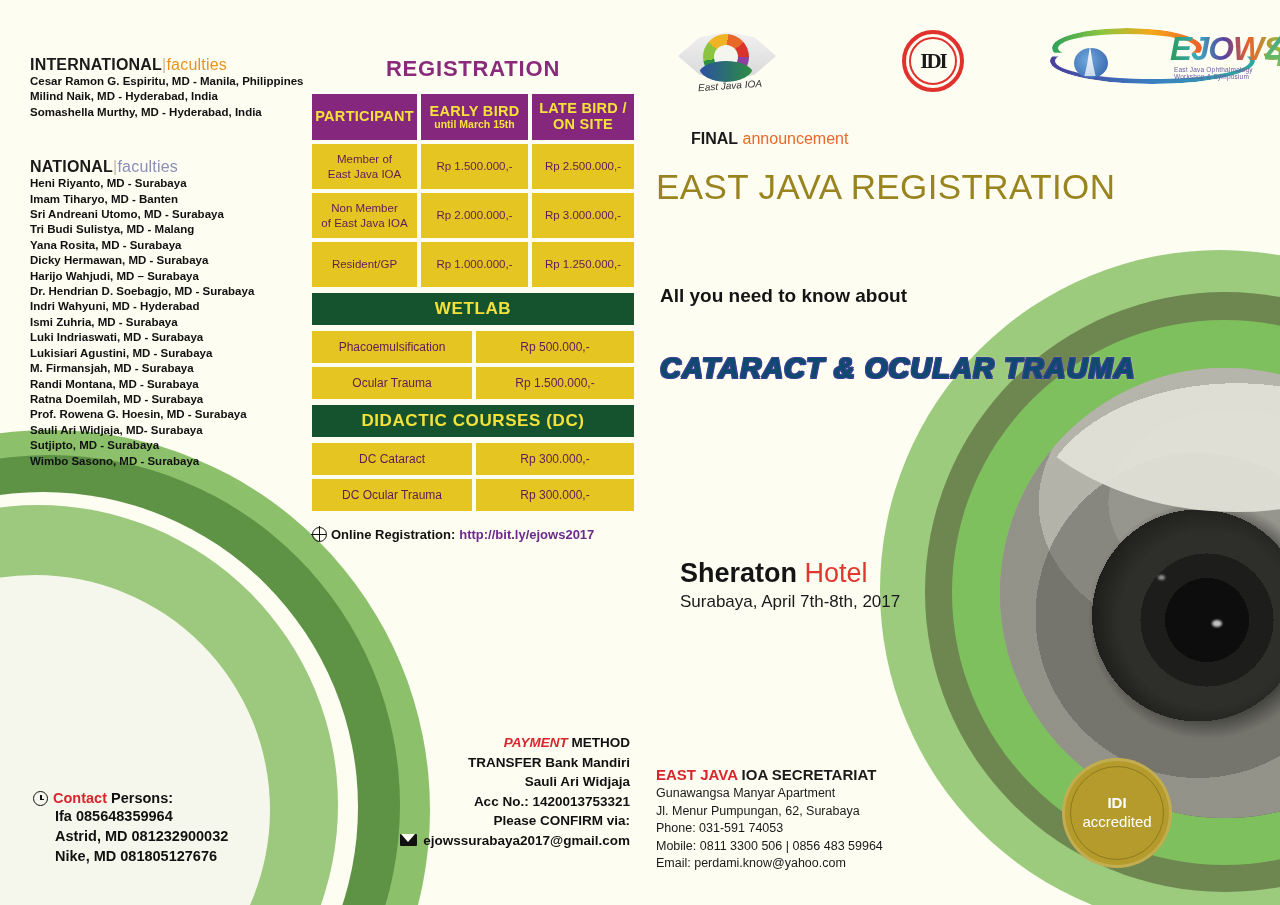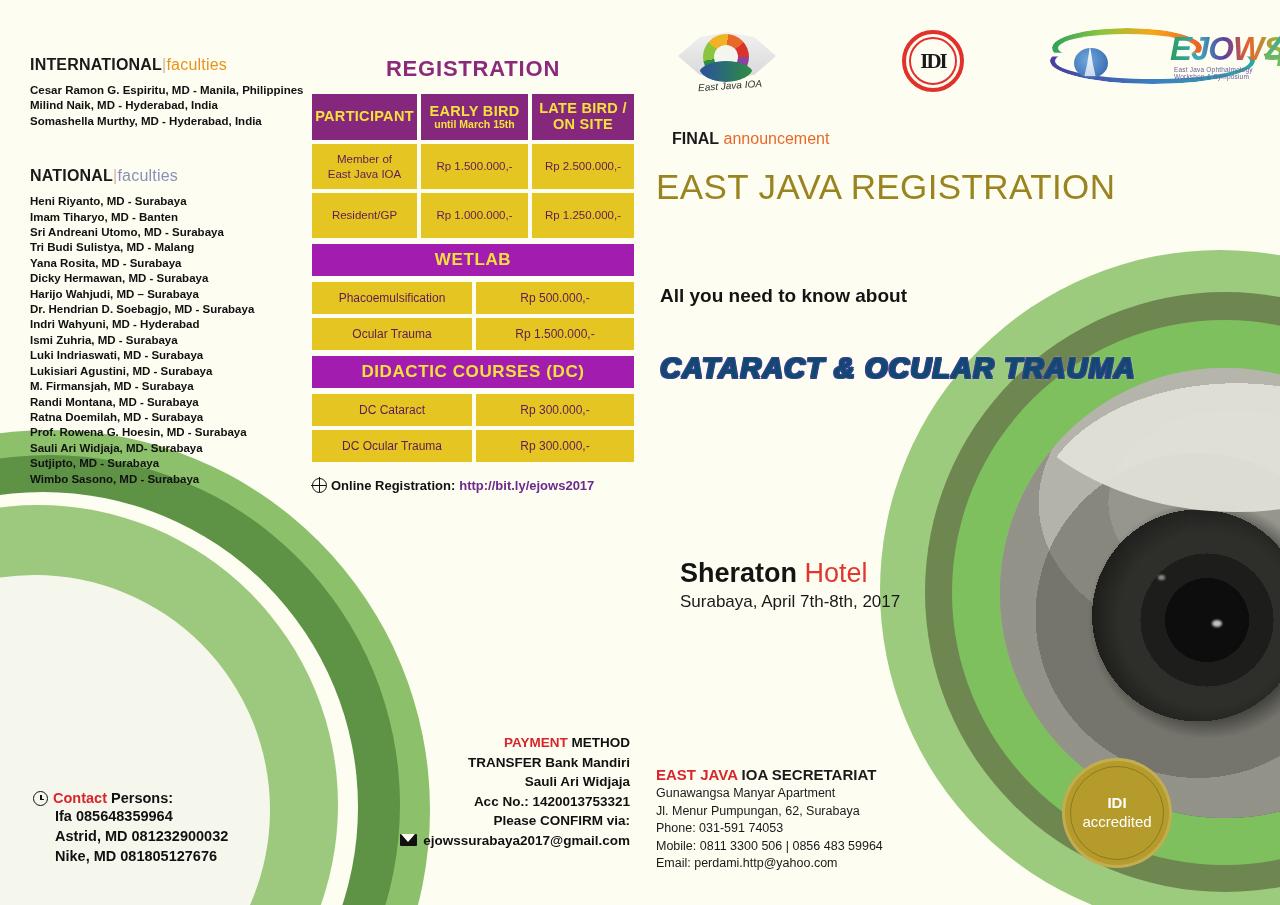--- a/index.html
+++ b/index.html
@@ -55,21 +55,21 @@
     border:1px solid rgba(90,80,20,0.45); }
   .idi-badge .idi-t1 { font-size: 15px; font-weight: bold; position: relative; z-index:2; }
   .idi-badge .idi-t2 { font-size: 15px; font-weight: normal; position: relative; z-index:2; }
 
   
   .left-col { position: absolute; left: 30px; top: 56px; width: 270px; z-index: 5; }
   .fac-head { font-size: 16px; font-weight: bold; color: #1a1a1a; letter-spacing: .2px; }
   .fac-head .bar { color: #c8b9a8; font-weight: normal; }
   .fac-head .sub-int { color: #E8921C; font-weight: normal; }
   .fac-head .sub-nat { color: #8A8FB8; font-weight: normal; }
-  .fac-list { margin-top: 9px; }
+  .fac-list { margin-top: 0; }
   .fac-list li { list-style: none; font-size: 11.5px; font-weight: bold; color: #111;
                  line-height: 15.4px; white-space: nowrap; }
   .nat-block { margin-top: 38px; }
 
   
   .contact-block { position: absolute; left: 33px; top: 790px; z-index: 6; }
   .contact-line1 { font-size: 14.5px; font-weight: bold; color: #111; display: flex; align-items: center; gap: 5px; }
   .contact-line1 .red { color: #D8262C; }
   .clock-ico { width: 15px; height: 15px; border: 1.6px solid #111; border-radius: 50%;
                position: relative; display: inline-block; flex: none; }
@@ -91,38 +91,38 @@
            display: flex; flex-direction: column; align-items: center; justify-content: center;
            line-height: 1.08; padding: 6px 2px; }
   .hcell .big { font-size: 14.5px; letter-spacing: .3px; }
   .hcell .small { font-size: 10.5px; font-weight: bold; }
   .ycell { background: #E5C521; color: #5E1B56; text-align: center;
            display: flex; flex-direction: column; align-items: center; justify-content: center;
            font-size: 11.5px; line-height: 1.25; padding: 6px 3px; }
   .hdrow .hcell { height: 46px; }
   .datarow .ycell { height: 45px; }
 
-  .band { background: #a21caf; color: #F4E13A; font-weight: bold; font-size: 17px;
+  .band { background: #14532d; color: #F4E13A; font-weight: bold; font-size: 17px;
           text-align: center; letter-spacing: .6px; padding: 6px 0; }
   .sec-gap { height: 6px; }
   .rowpair .ycell { height: 32px; font-size: 12px; }
 
   .online-reg { margin-top: 16px; display: flex; align-items: center; gap: 4px;
                 font-size: 13px; font-weight: bold; color: #111; }
   .online-reg .url { color: #6B2A8C; }
   .globe-ico { width: 15px; height: 15px; border-radius: 50%; border: 1.6px solid #111;
                position: relative; flex: none; }
   .globe-ico::before { content:""; position:absolute; left:6px; top:-1.6px; width:1.4px; height:15px; background:#111; }
   .globe-ico::after  { content:""; position:absolute; left:-1.6px; top:6px; width:15px; height:1.4px; background:#111; }
 
   
   .pay-block { position: absolute; left: 330px; top: 733px; width: 300px;
                text-align: right; z-index: 6; }
   .pay-block div { font-size: 13.5px; font-weight: bold; color: #111; line-height: 19.5px; }
-  .pay-block .red { color: #D8262C; }
+  .pay-block .red { color: #D8262C; font-style: italic; }
   .pay-mail { display: flex; align-items: center; justify-content: flex-end; gap: 6px; }
   .mail-ico { width: 17px; height: 12px; background: #111; position: relative; flex: none;
               border-radius: 1px; }
   .mail-ico::after { content:""; position:absolute; left:1px; top:0; width: 0; height: 0;
       border-left: 7.5px solid transparent; border-right: 7.5px solid transparent;
       border-top: 8px solid #FDFDF2; }
 
   
   .logos { position: absolute; left: 650px; top: 22px; width: 610px; height: 78px; z-index: 7; }
 
@@ -169,21 +169,21 @@
      background: linear-gradient(180deg,#ffffff,#c9d8ee); clip-path: polygon(50% 0%, 68% 60%, 85% 100%, 15% 100%, 32% 60%); }
   .ej-text { position:absolute; left:120px; top:6px; font-size: 33px; font-weight: bold; font-style: italic;
      letter-spacing: -1px;
      background: linear-gradient(90deg,#2a9d5c 0%, #3aa9c0 25%, #5a3f9e 48%, #e8612c 68%, #8cc63f 100%);
      -webkit-background-clip: text; background-clip: text; color: transparent; }
   .ej-4 { position:absolute; left:215px; top:2px; font-size: 44px; font-weight: bold; font-style: italic;
      background: linear-gradient(180deg,#2aa0a8,#8cc63f);
      -webkit-background-clip: text; background-clip: text; color: transparent; }
   .ej-tag { position:absolute; left:124px; top:42px; font-size: 6.5px; color: #6b5ba0; letter-spacing:.2px; }
 
-  .final-ann { position: absolute; left: 672px; top: 130px; font-size: 16px; font-weight: bold;
+  .final-ann { position: absolute; left: 691px; top: 130px; font-size: 16px; font-weight: bold;
                color: #1a1a1a; z-index: 7; }
   .final-ann .orange { color: #E8682A; font-weight: normal; }
 
   .main-title { position: absolute; left: 656px; top: 163px; width: 540px; z-index: 7;
      font-size: 35px; font-weight: normal; color: #9A8420; line-height: 48px; letter-spacing: .4px; }
   .main-title .num4 { font-size: 26px; }
 
   .subtitle { position: absolute; left: 660px; top: 285px; z-index: 7;
      font-size: 19px; font-weight: bold; color: #141414; }
 
@@ -295,20 +295,28 @@
 
       <div class="row3 datarow">
         <div class="ycell">
           <span>Member of</span>
           <span>East Java IOA</span>
         </div>
         <div class="ycell">Rp 1.500.000,-</div>
         <div class="ycell">Rp 2.500.000,-</div>
       </div>
 
+      <div class="row3 datarow">
+        <div class="ycell">
+          <span>Non Member</span>
+          <span>of East Java IOA</span>
+        </div>
+        <div class="ycell">Rp 2.000.000,-</div>
+        <div class="ycell">Rp 3.000.000,-</div>
+      </div>
 
       <div class="row3 datarow">
         <div class="ycell">
           <span>Resident/GP</span>
         </div>
         <div class="ycell">Rp 1.000.000,-</div>
         <div class="ycell">Rp 1.250.000,-</div>
       </div>
     </div>
 
@@ -397,21 +405,21 @@
     <div class="v1"><span>Sheraton</span><span class="red"> Hotel</span></div>
     <div class="v2">Surabaya, April 7th-8th, 2017</div>
   </div>
 
   <div class="secretariat">
     <div class="s-head"><span class="red">EAST JAVA</span><span> IOA SECRETARIAT</span></div>
     <div class="s-line">Gunawangsa Manyar Apartment</div>
     <div class="s-line">Jl. Menur Pumpungan, 62, Surabaya</div>
     <div class="s-line">Phone: 031-591 74053</div>
     <div class="s-line">Mobile: 0811 3300 506 | 0856 483 59964</div>
-    <div class="s-line">Email: perdami.http@yahoo.com</div>
+    <div class="s-line">Email: perdami.know@yahoo.com</div>
   </div>
 
   <div class="idi-badge">
     <span class="idi-t1">IDI</span>
     <span class="idi-t2">accredited</span>
   </div>
 
 </div>
 
 </body></html>

